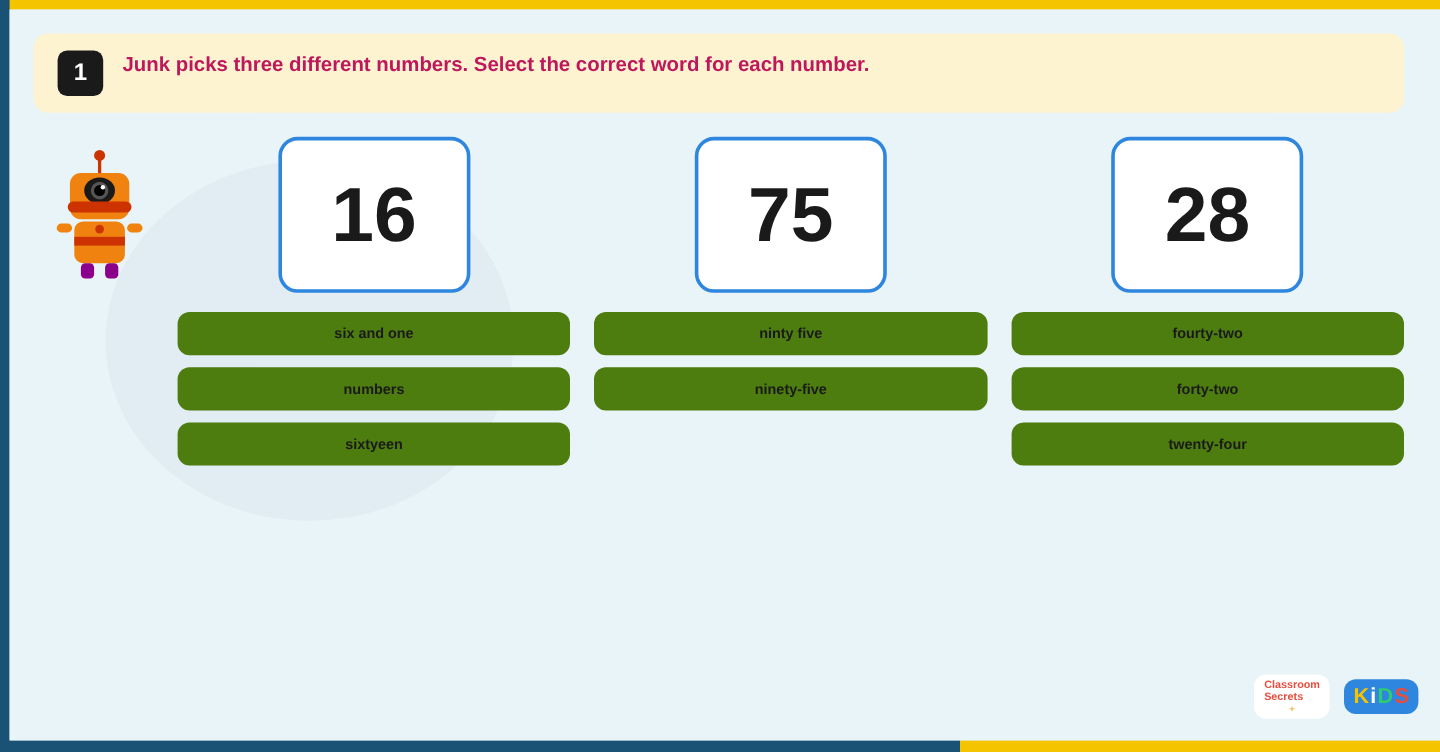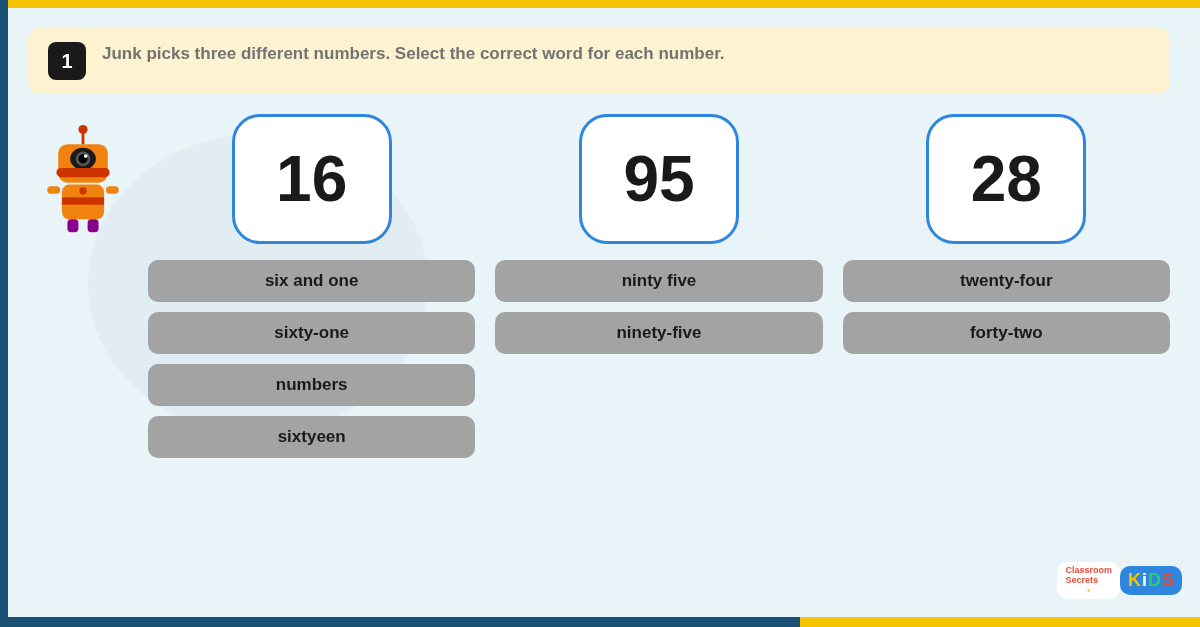--- a/index.html
+++ b/index.html
@@ -83,21 +83,21 @@
       border-radius: 8px;
       display: flex;
       align-items: center;
       justify-content: center;
       flex-shrink: 0;
     }
 
     .question-text {
       font-size: 17px;
       font-weight: 600;
-      color: #737373;
+      color: #be185d;
       line-height: 1.4;
     }
 
     
     .content-area {
       display: flex;
       align-items: flex-start;
       gap: 10px;
       position: relative;
     }
@@ -131,39 +131,39 @@
       flex-direction: column;
       align-items: center;
       gap: 10px;
     }
 
     
     .number-box {
       width: 160px;
       height: 130px;
       border: 3px solid #2e86de;
-      border-radius: 28px;
+      border-radius: 16px;
       display: flex;
       align-items: center;
       justify-content: center;
       background: white;
       font-size: 64px;
       font-weight: bold;
       color: #1a1a1a;
       margin-bottom: 6px;
     }
 
     
     .answer-btn {
       width: 100%;
-      background: #a3a3a3;
+      background: #4d7c0f;
       border: none;
       border-radius: 10px;
       padding: 11px 14px;
-      font-size: 17px;
+      font-size: 12px;
       font-weight: 600;
       color: #1a1a1a;
       cursor: pointer;
       text-align: center;
       transition: background 0.15s;
     }
 
     
     .blob {
       position: absolute;
@@ -182,21 +182,21 @@
       z-index: 1;
     }
 
     
     .branding {
       position: absolute;
       bottom: 18px;
       right: 18px;
       display: flex;
       align-items: center;
-      gap: 0;
+      gap: 12px;
     }
 
     .classroom-secrets {
       background: white;
       border-radius: 10px;
       padding: 4px 8px;
       display: flex;
       flex-direction: column;
       align-items: center;
     }
@@ -273,35 +273,35 @@
 
           <circle cx="45" cy="73" r="4" fill="#cc3300"></circle>
         </svg>
       </div>
 
       <div class="columns-wrapper">
 
         <div class="number-column">
           <div class="number-box">16</div>
           <button class="answer-btn">six and one</button>
-          <button class="answer-btn">sixty-one</button>
           <button class="answer-btn">numbers</button>
           <button class="answer-btn">sixtyeen</button>
         </div>
 
         <div class="number-column">
-          <div class="number-box">95</div>
+          <div class="number-box">75</div>
           <button class="answer-btn">ninty five</button>
           <button class="answer-btn">ninety-five</button>
         </div>
 
         <div class="number-column">
           <div class="number-box">28</div>
+          <button class="answer-btn">fourty-two</button>
+          <button class="answer-btn">forty-two</button>
           <button class="answer-btn">twenty-four</button>
-          <button class="answer-btn">forty-two</button>
         </div>
 
       </div>
     </div>
 
     <div class="branding">
       <div class="classroom-secrets">
         <span class="cs-top">Classroom<br>Secrets</span>
         <span class="cs-plus">+</span>
       </div>

